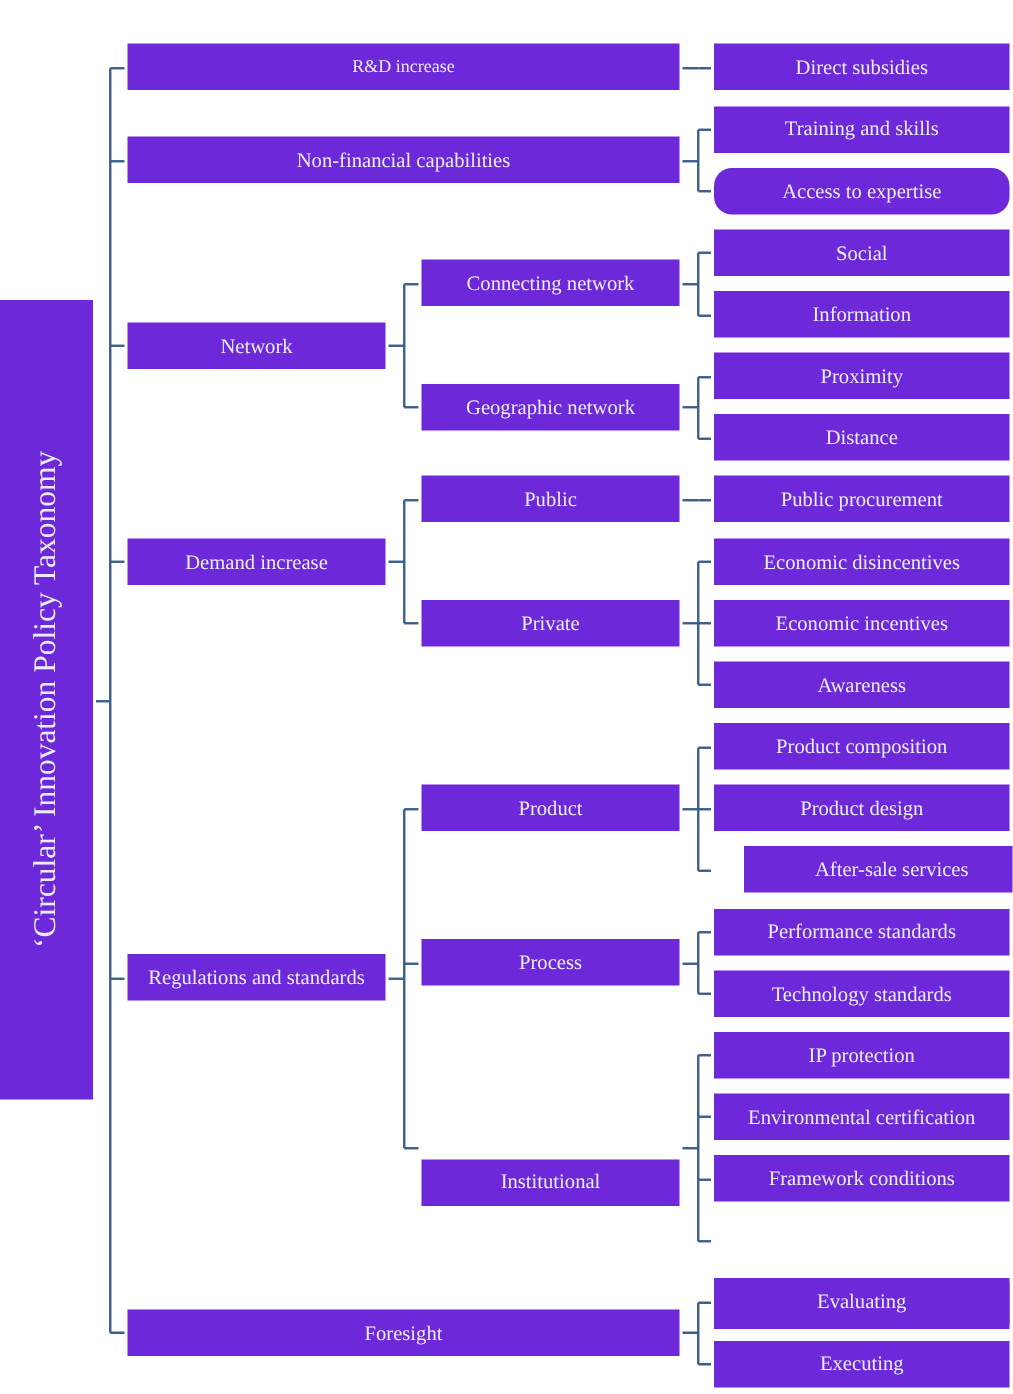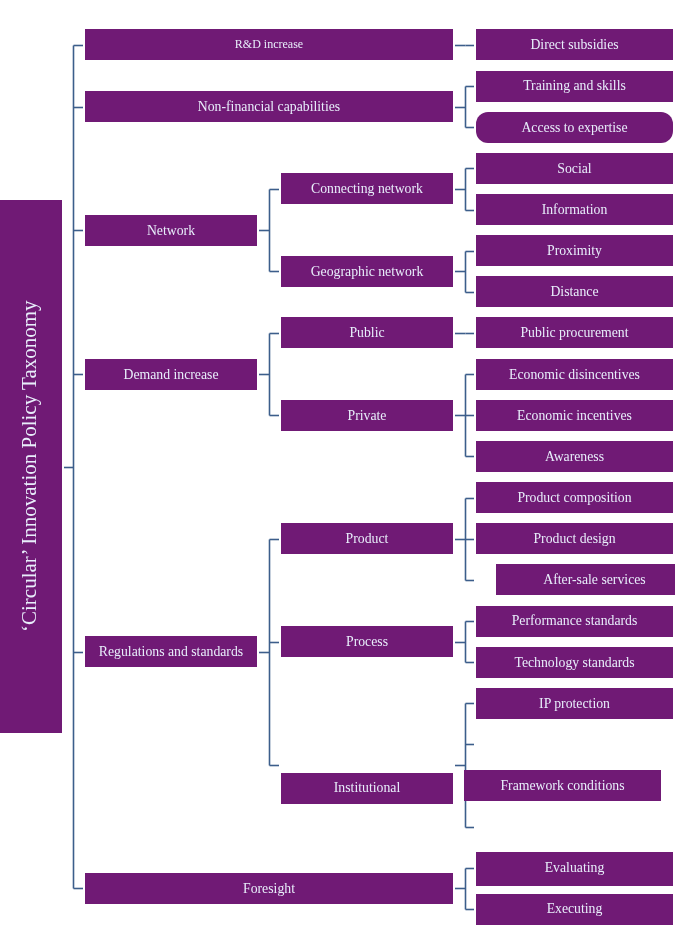--- a/index.html
+++ b/index.html
@@ -1,19 +1,19 @@
 <!DOCTYPE html>
 <html><head>
 <meta charset="utf-8">
 <title>Circular Innovation Policy Taxonomy</title>
 <style>
   html,body{margin:0;padding:0;background:#ffffff;}
   body{width:675px;height:929px;overflow:hidden;font-family:"Liberation Serif",serif;}
   #diagram{position:relative;width:675px;height:929px;background:#ffffff;}
-  .node{position:absolute;box-sizing:border-box;background:#701a75;display:flex;align-items:center;justify-content:center;}
+  .node{position:absolute;box-sizing:border-box;background:#6d28d9;display:flex;align-items:center;justify-content:center;}
   .node .lbl{color:#e8eefb;font-size:13.75px;line-height:1.1;text-align:center;white-space:nowrap;}
   #root-node{writing-mode:vertical-rl;transform:rotate(180deg);}
   #root-node .lbl{font-size:21px;white-space:nowrap;transform:translateX(1px);}
   svg#links{position:absolute;left:0;top:0;width:675px;height:929px;pointer-events:none;}
   svg#links path{fill:none;stroke:#3c5e8b;stroke-width:1.6;}
 </style>
 </head>
 <body>
 
 <div id="diagram">
@@ -161,21 +161,24 @@
     </div>
     <div class="node" style="left: 476px; width: 197px; top: 646.65px; height: 31px;">
       <span class="lbl">Technology standards</span>
     </div>
     <div class="node" style="left: 281px; width: 172px; top: 749.525px; height: 31px; margin-top: 23px;">
       <span class="lbl">Institutional</span>
     </div>
     <div class="node" style="left: 476px; width: 197px; top: 687.8px; height: 31px;">
       <span class="lbl">IP protection</span>
     </div>
-    <div class="node" style="left: 464px; width: 197px; top: 770.1px; height: 31px;">
+    <div class="node" style="left: 476px; width: 197px; top: 728.95px; height: 31px;">
+      <span class="lbl">Environmental certification</span>
+    </div>
+    <div class="node" style="left: 476px; width: 197px; top: 770.1px; height: 31px;">
       <span class="lbl">Framework conditions</span>
     </div>
     <div class="node" style="left: 476px; width: 197px; top: 811.25px; height: 31px; margin-top: 44px;">
       <span class="lbl">Indicators and metrics</span>
     </div>
     <div class="node" style="left: 85px; width: 368px; top: 872.975px; height: 31px;">
       <span class="lbl">Foresight</span>
     </div>
     <div class="node" style="left: 476px; width: 197px; top: 852.4px; height: 31px;">
       <span class="lbl">Evaluating</span>

